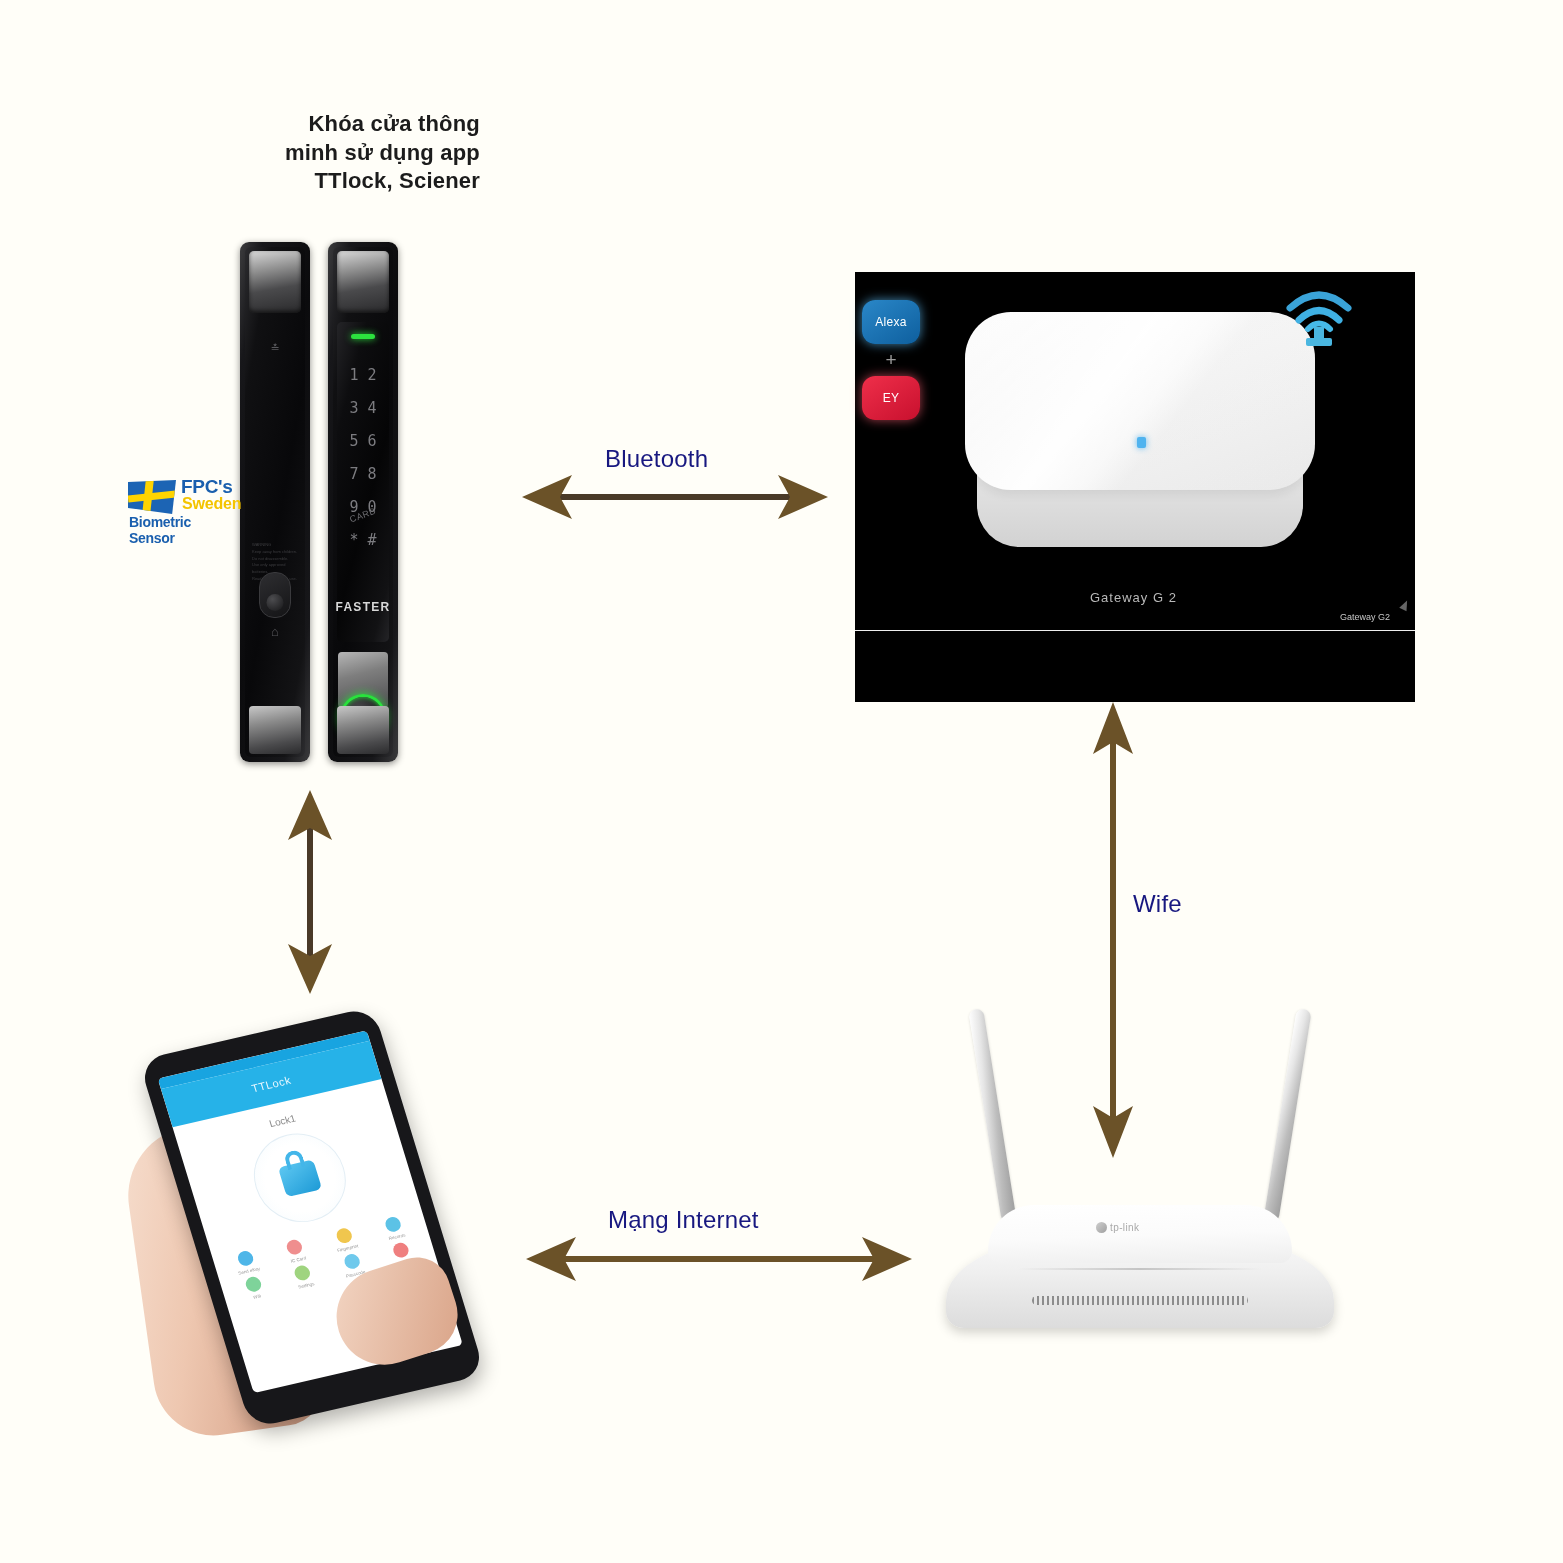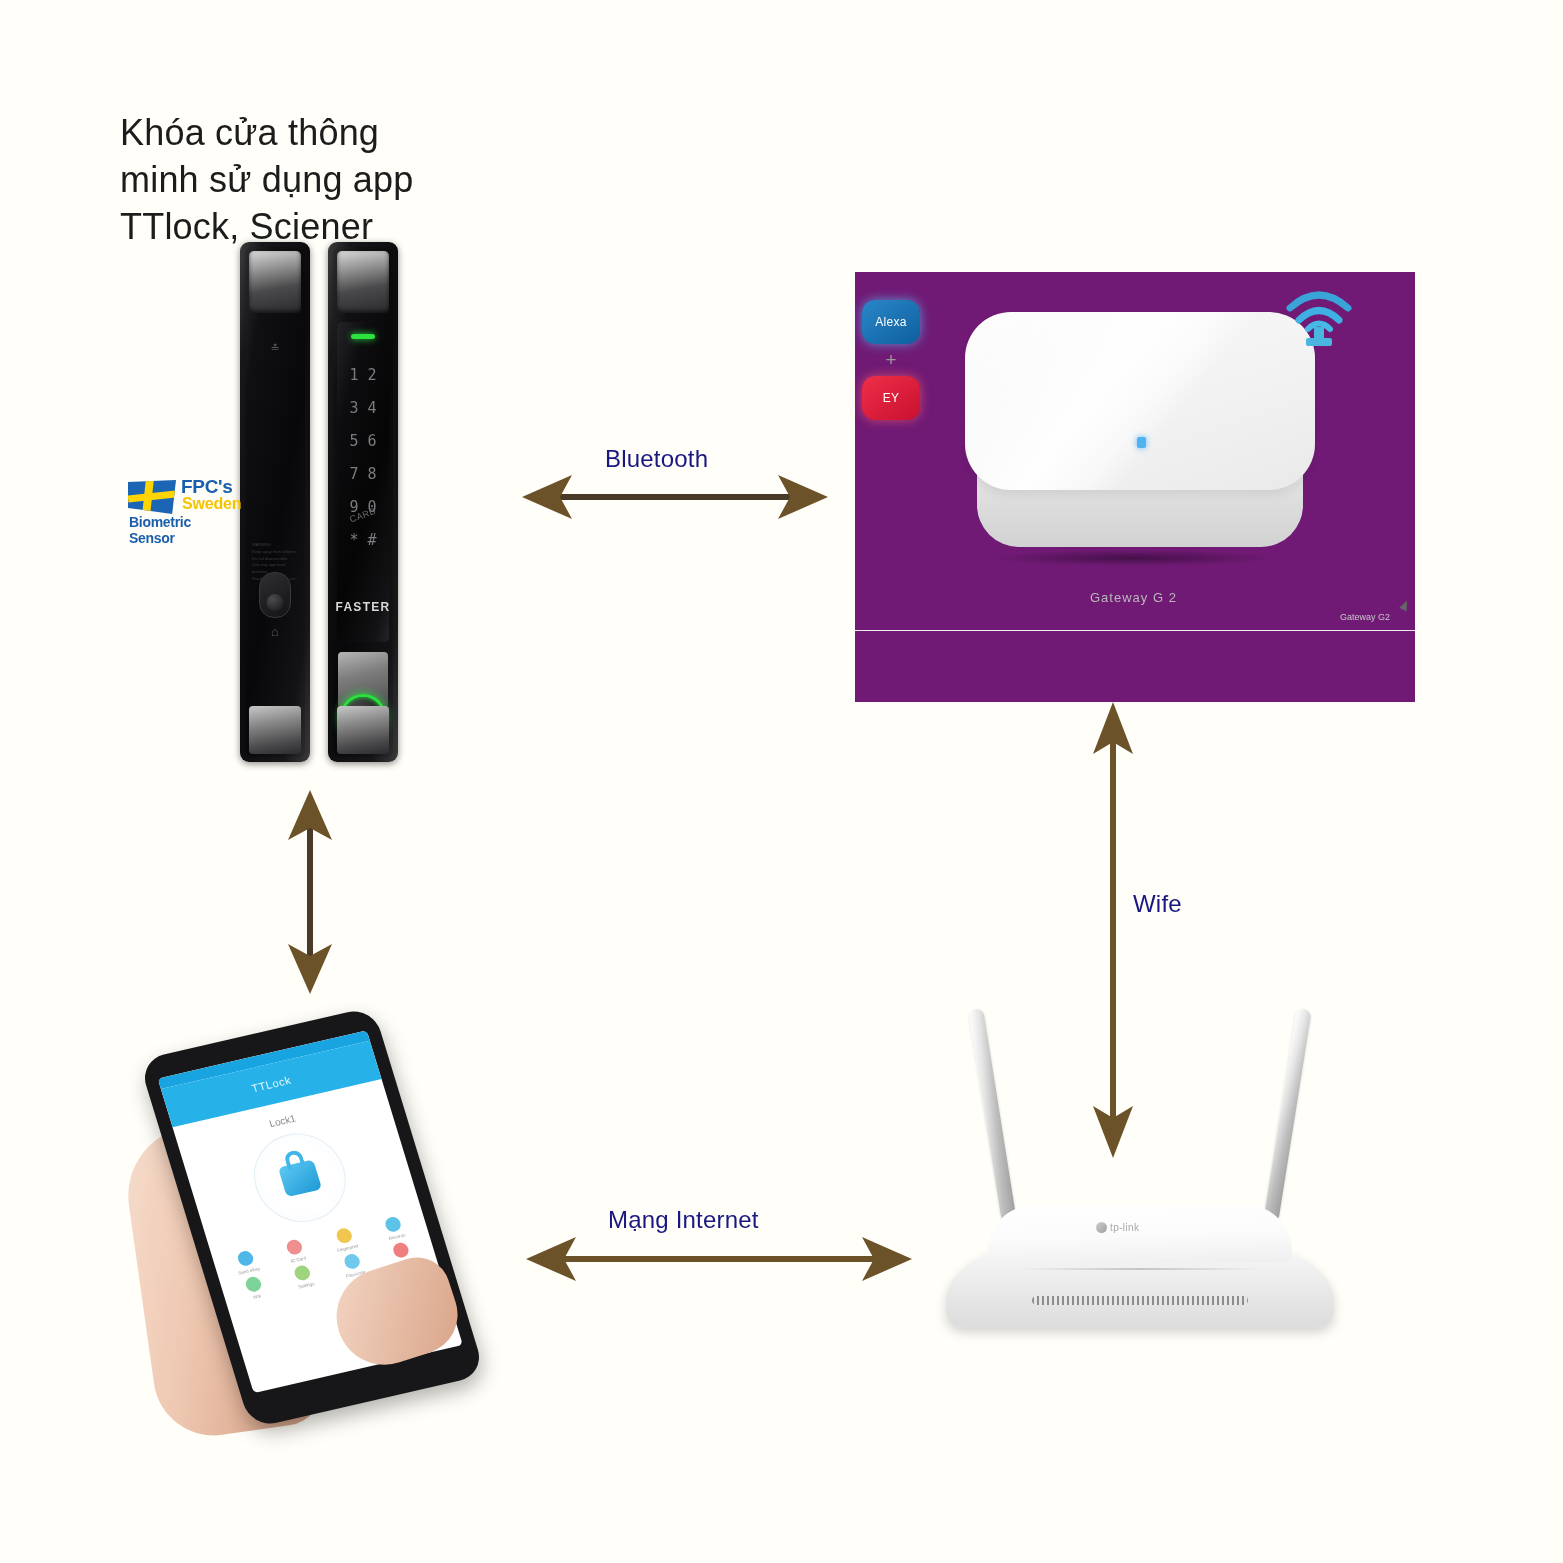--- a/index.html
+++ b/index.html
@@ -9,26 +9,27 @@
     background:#fffef8;
     font-family:"Liberation Sans", sans-serif;
     overflow:hidden;
     position:relative;
   }
   .stage{position:absolute;inset:0;}
   .abs{position:absolute;}
 
   
   .title-blk{
-    text-align:left;
-    font-size:36px;
+    text-align:right;
+    font-size:22px;
     line-height:1.30;
     color:#1c1c1c;
     letter-spacing:.2px;
     white-space:pre-line;
+    font-weight:bold;
   }
   .edge-label{
     color:#181880;
     font-size:24px;
     letter-spacing:.2px;
     white-space:pre-line;
     line-height:1.35;
   }
 
   
@@ -123,21 +124,21 @@
   .fpc .flag:after{
     content:"";position:absolute;left:0;top:13px;width:100%;height:7px;background:#ffd400;
     transform:rotate(-6deg);
   }
   .fpc-l1{position:absolute;left:55px;top:14px;color:#1a5fae;font-weight:bold;font-size:19px;
           font-family:"Liberation Sans", sans-serif;letter-spacing:-.3px;}
   .fpc-l2{position:absolute;left:56px;top:33px;color:#f4c400;font-weight:bold;font-size:16px;letter-spacing:-.2px;}
   .fpc-l3{position:absolute;left:3px;top:52px;color:#1a5fae;font-weight:bold;font-size:14px;letter-spacing:-.3px;}
 
   
-  .gw-photo{width:560px;height:430px;background:#701a75;}
+  .gw-photo{width:560px;height:430px;background:#000000;}
   .gw-body{
     position:absolute;left:110px;top:40px;width:350px;height:245px;
   }
   .gw-side{
     position:absolute;left:12px;top:110px;width:326px;height:125px;
     border-radius:14px 14px 42px 42px;
     background:linear-gradient(180deg,#f2f2f2 0%,#e3e3e3 45%,#d2d2d2 100%);
   }
   .gw-top{
     position:absolute;left:0;top:0;width:350px;height:178px;

